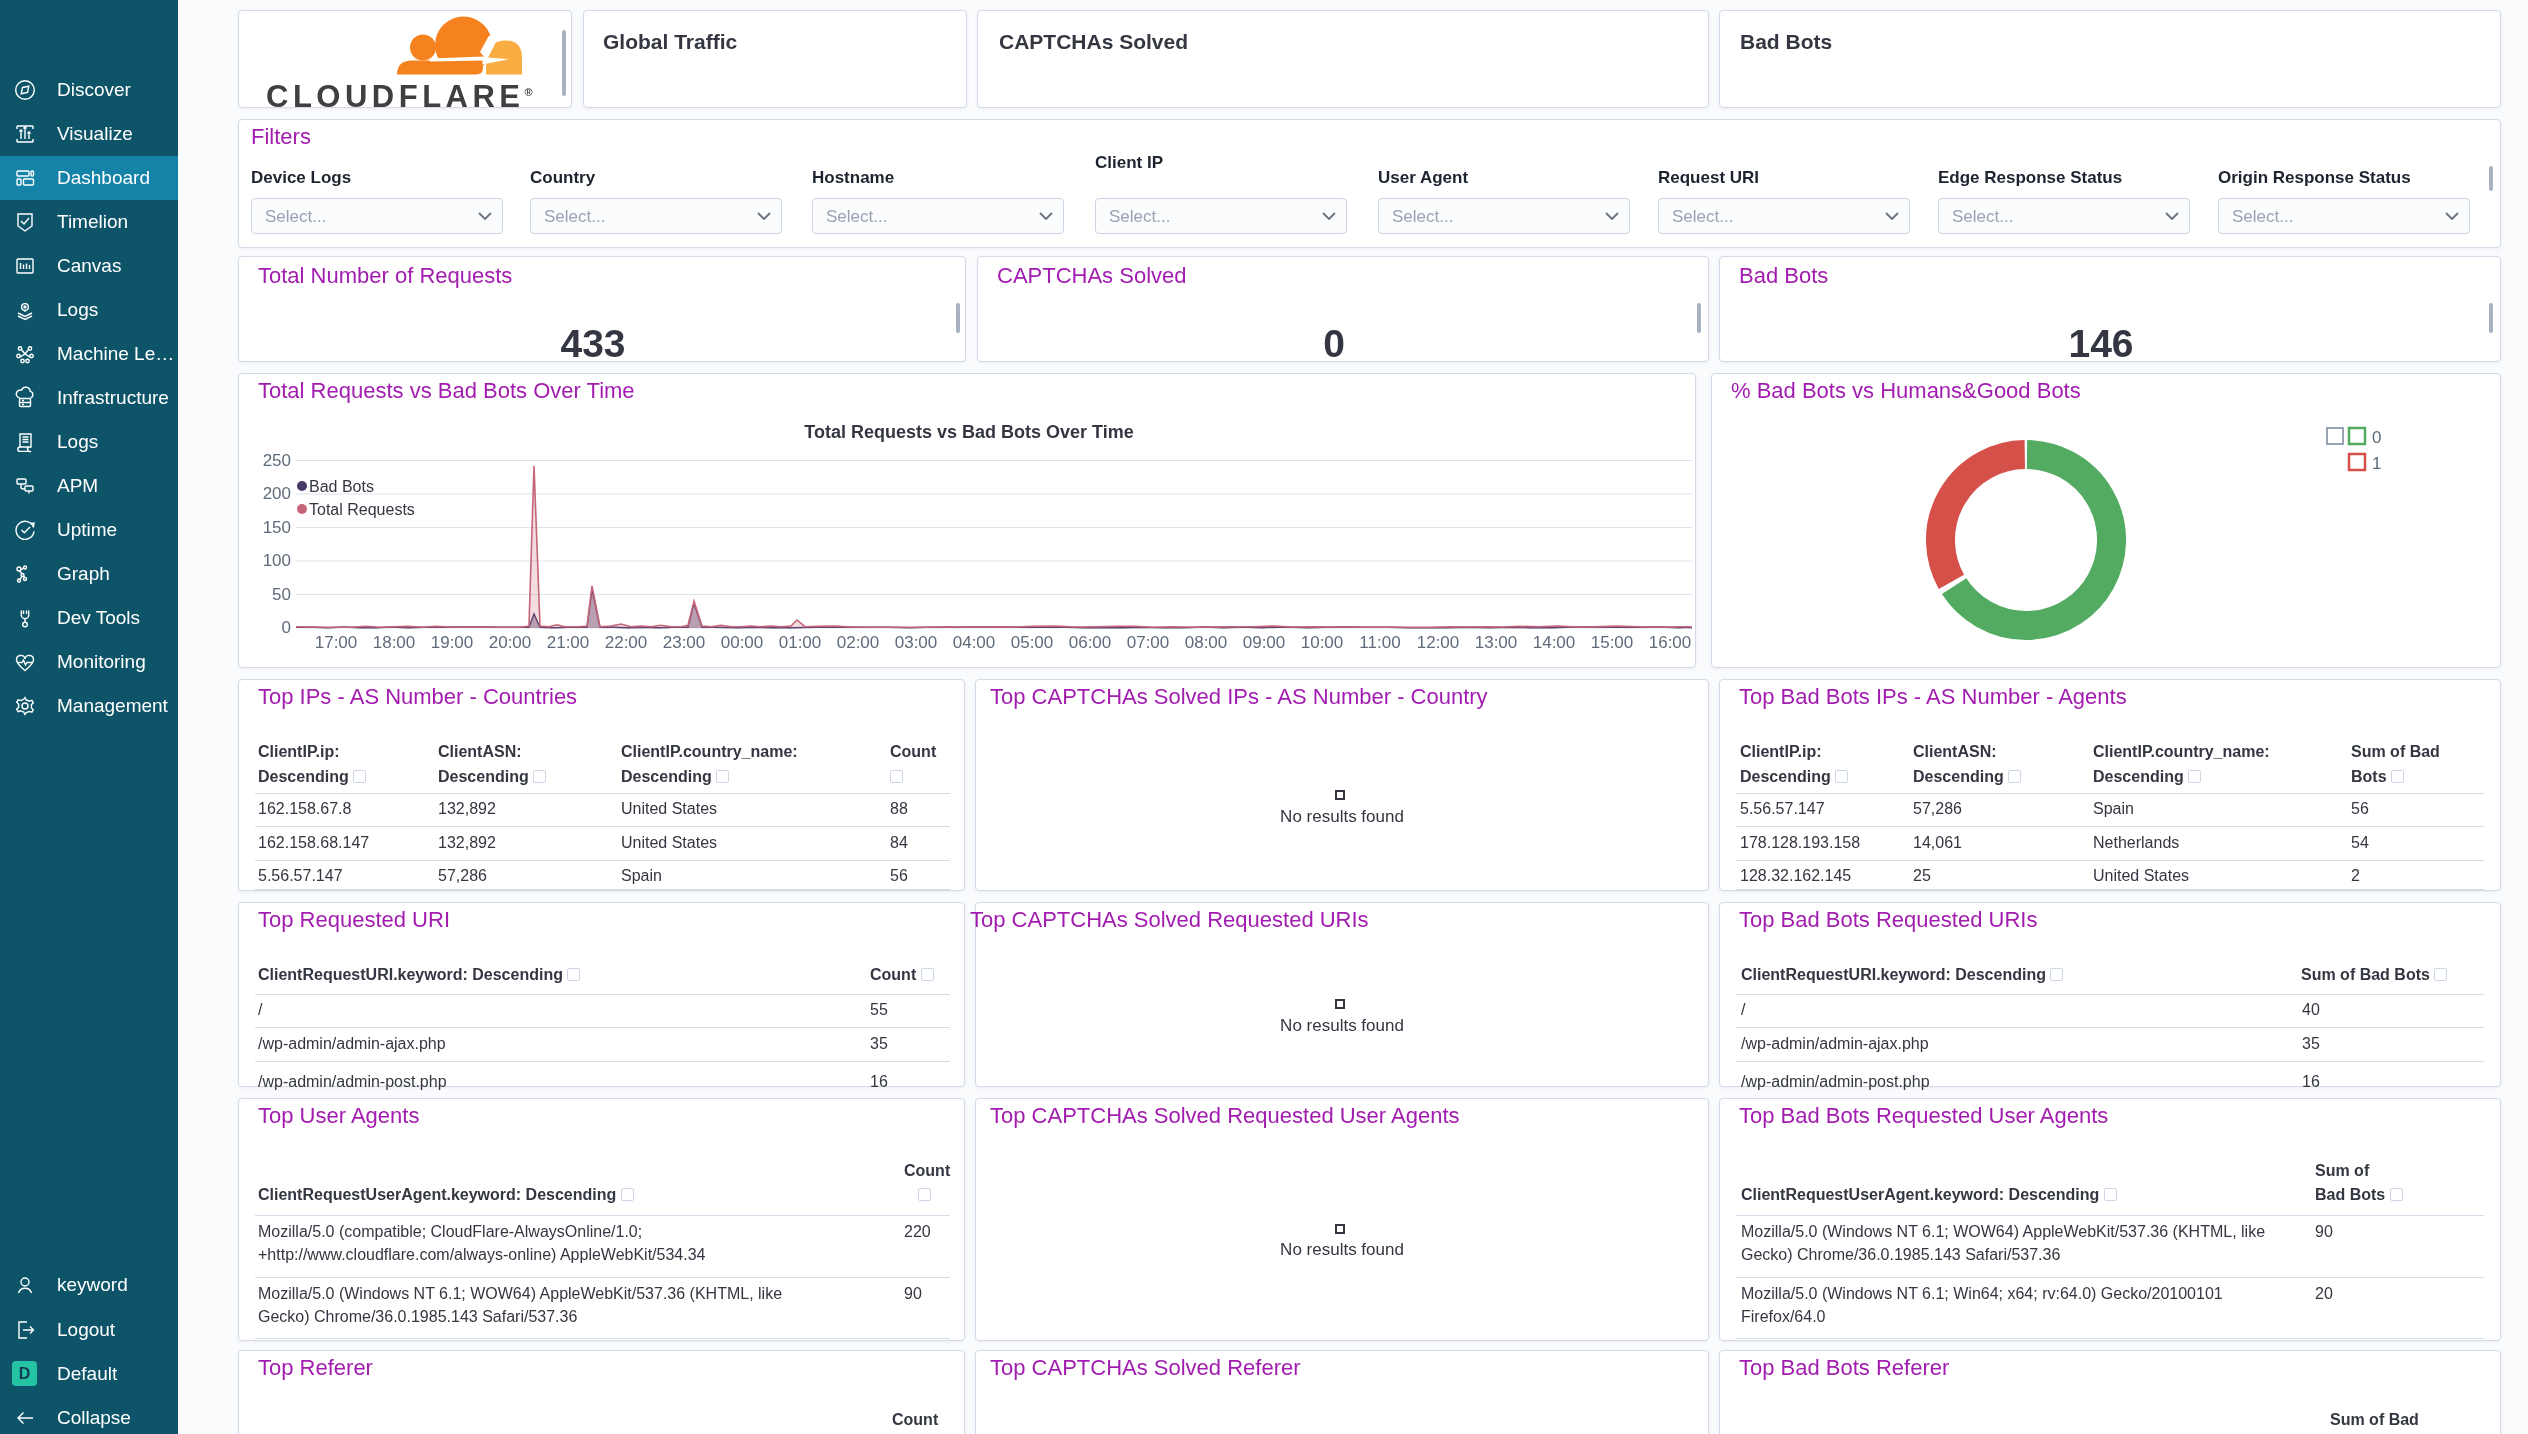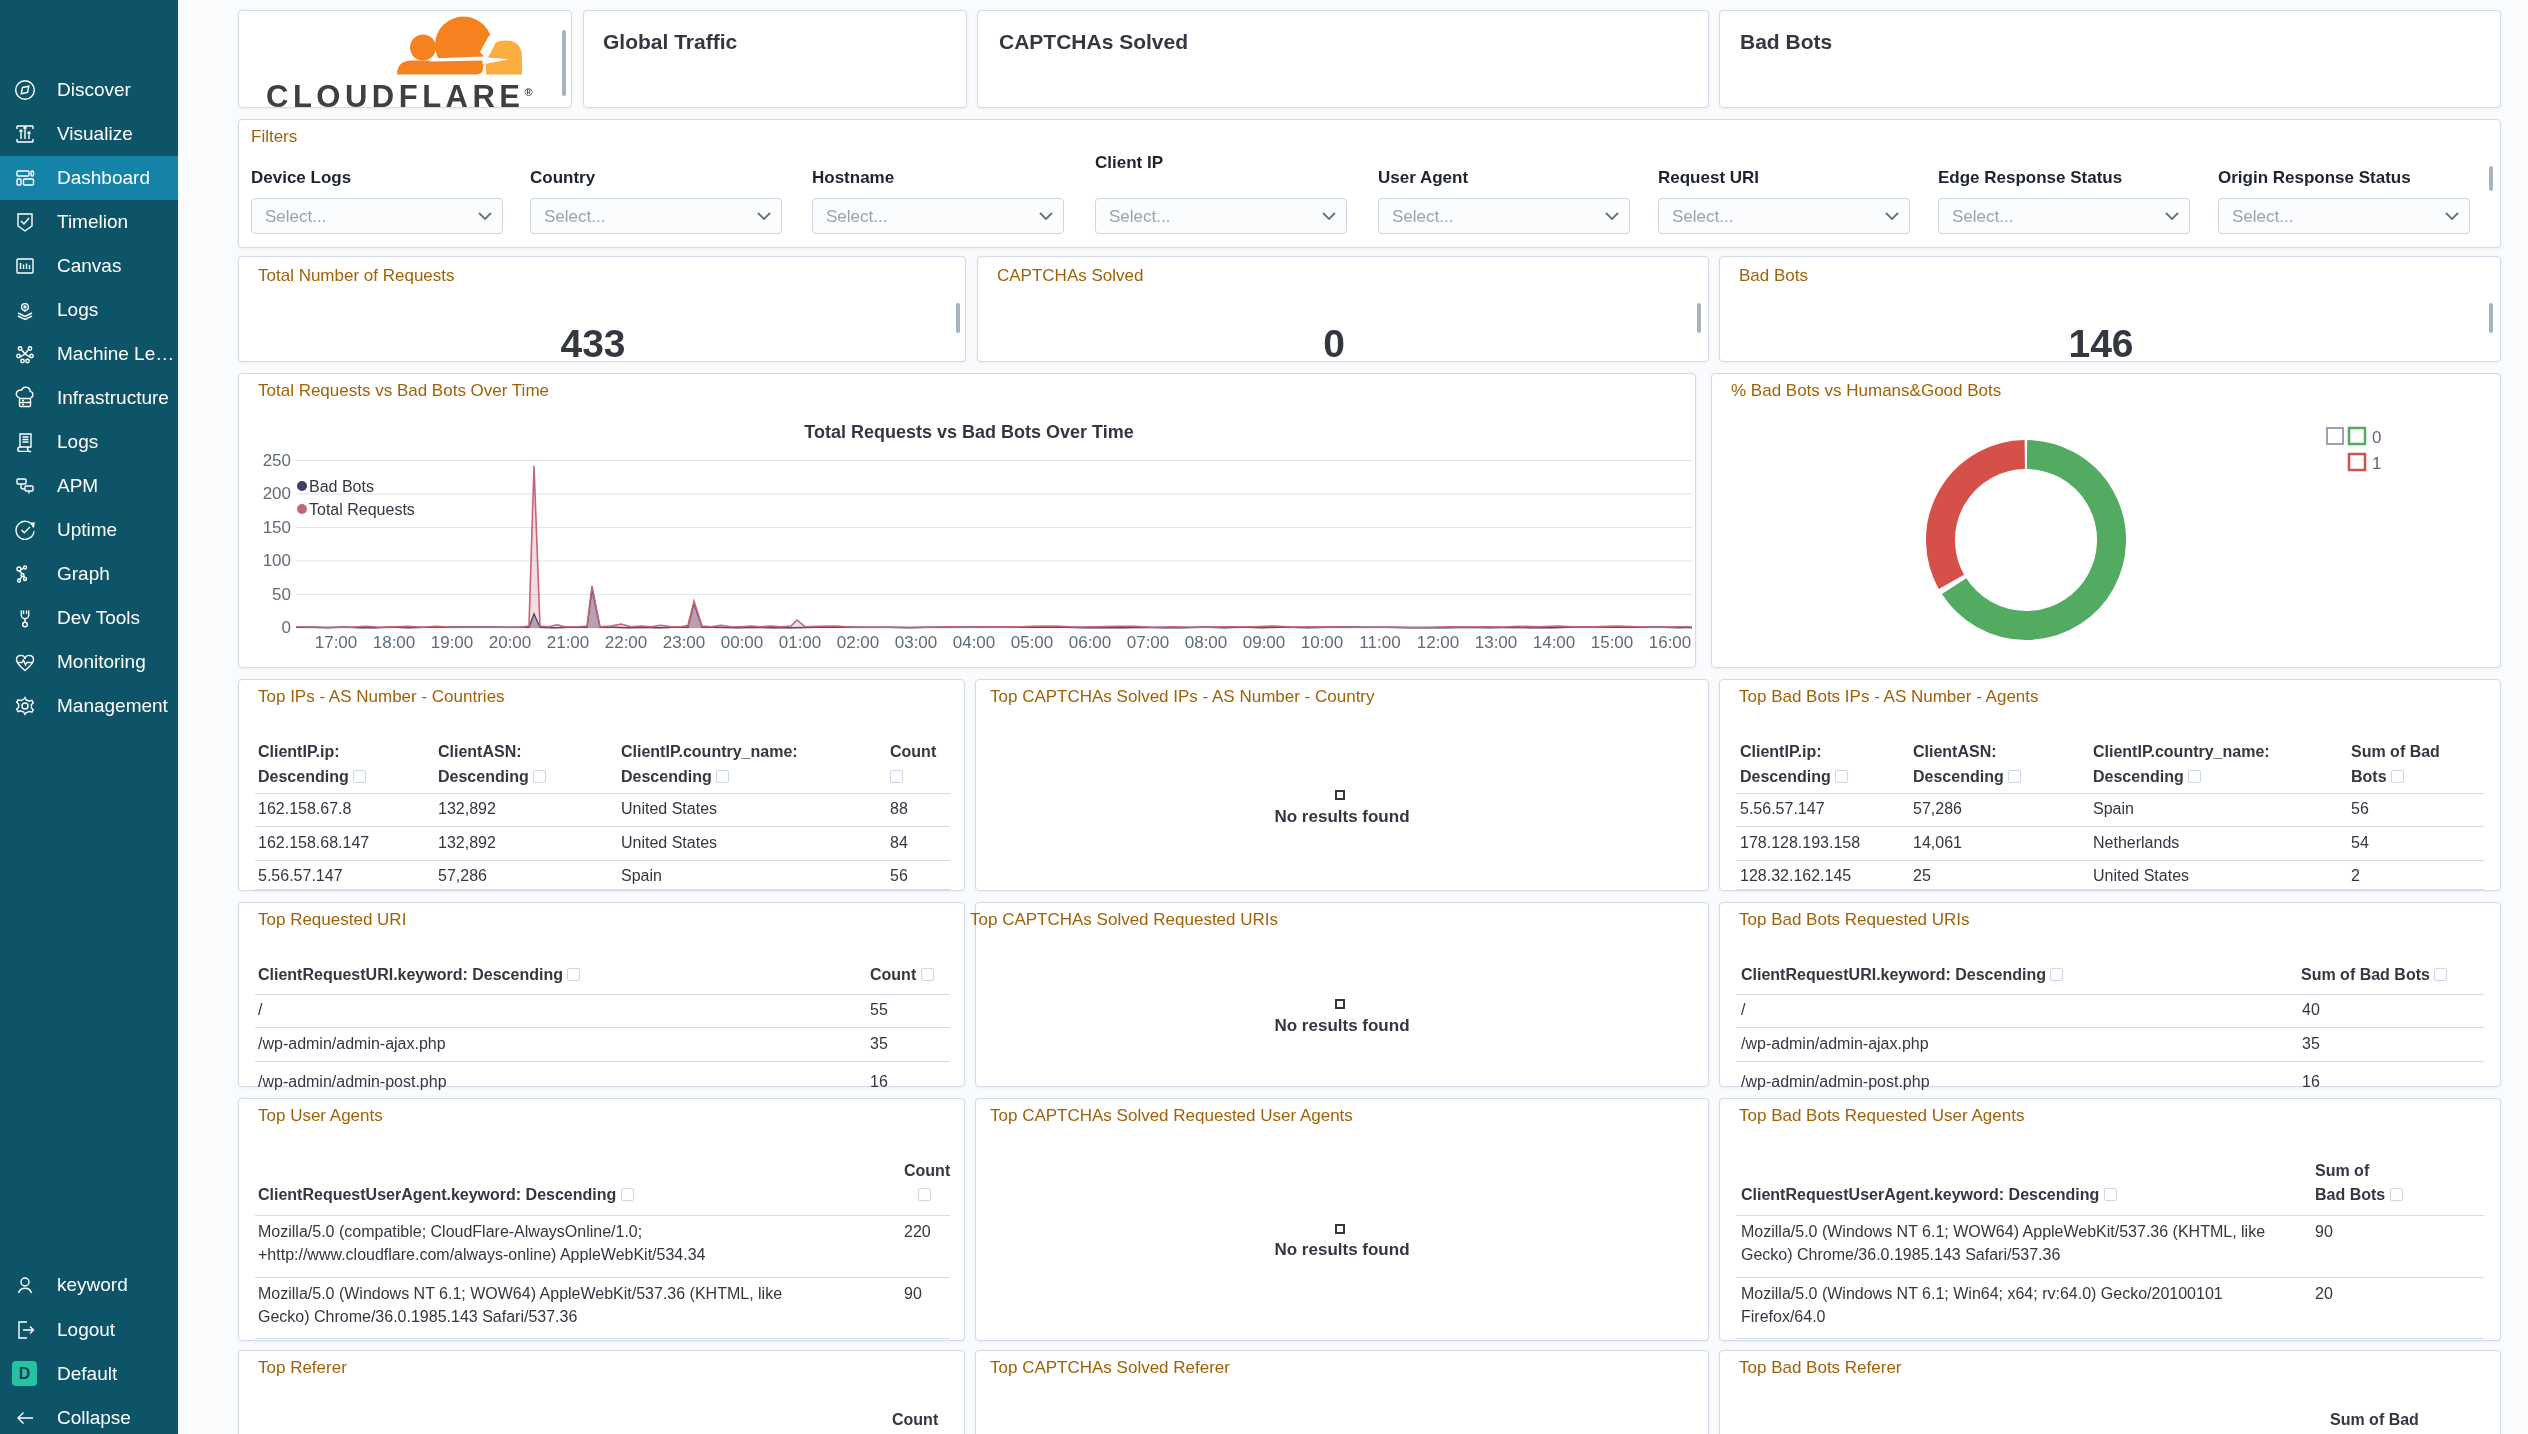--- a/index.html
+++ b/index.html
@@ -4,34 +4,34 @@
 <style>
 *{margin:0;padding:0;box-sizing:border-box}
 html,body{width:2528px;height:1434px;overflow:hidden;background:#fafbfd;font-family:"Liberation Sans",sans-serif;}
 #root{position:relative;width:2528px;height:1434px;overflow:hidden}
 #side{position:absolute;left:0;top:0;width:178px;height:1434px;background:#0e5469}
 .nav{position:absolute;left:0;width:178px;height:44px;color:#fff;font-size:19px}
 .nav.sel{background:#1583a8}
 .nav svg{position:absolute;left:13px;top:10px}
 .nav .lb{position:absolute;left:57px;top:11px;white-space:nowrap}
 .panel{position:absolute;background:#fff;border:1px solid #d3dae6;border-radius:4px;box-shadow:0 1px 3px rgba(152,162,179,.15)}
-.pt{position:absolute;font-size:17px;line-height:20px;color:#a16207;white-space:nowrap}
+.pt{position:absolute;font-size:22px;line-height:20px;color:#a21caf;white-space:nowrap}
 .t{position:absolute;font-size:16px;line-height:18px;color:#343741;white-space:nowrap}
 .b{font-weight:bold}
 .big{position:absolute;font-size:21px;font-weight:bold;color:#343741;white-space:nowrap}
 .sep{position:absolute;height:1px;background:#d5dce8}
 .cb{display:inline-block;width:13px;height:13px;border:1px solid #ccd6e4;border-radius:2px;vertical-align:-1px}
 .cbx{position:absolute;width:13px;height:13px;border:1px solid #ccd6e4;border-radius:2px}
 .sbar{position:absolute;width:4px;background:#a9b2c0;border-radius:2px}
 .flabel{position:absolute;font-size:17px;font-weight:bold;color:#1d2430;white-space:nowrap}
 .fsel{position:absolute;height:36px;background:#fbfcfe;border:1px solid #cdd5e2;border-radius:4px;font-size:17px;color:#98a2b3}
 .fsel .st{position:absolute;left:13px;top:8px}
 .fsel svg{position:absolute;right:10px;top:13px}
 .metric{position:absolute;font-size:39px;font-weight:bold;color:#343741;transform:translateX(-50%);white-space:nowrap}
-.nores{position:absolute;transform:translateX(-50%);font-size:17px;font-weight:bold;color:#343741}
+.nores{position:absolute;transform:translateX(-50%);font-size:17px;font-weight:normal;color:#343741}
 </style>
 </head>
 <body>
 <div id="root">
 <div id="side">
 <svg width="0" height="0">
         <defs>
 <g id="i-discover">
             <circle cx="12" cy="12" r="9.3"></circle>
             <path d="M9.5 9.5 L15.8 8.2 L14.5 14.5 L8.2 15.8 Z"></path>

